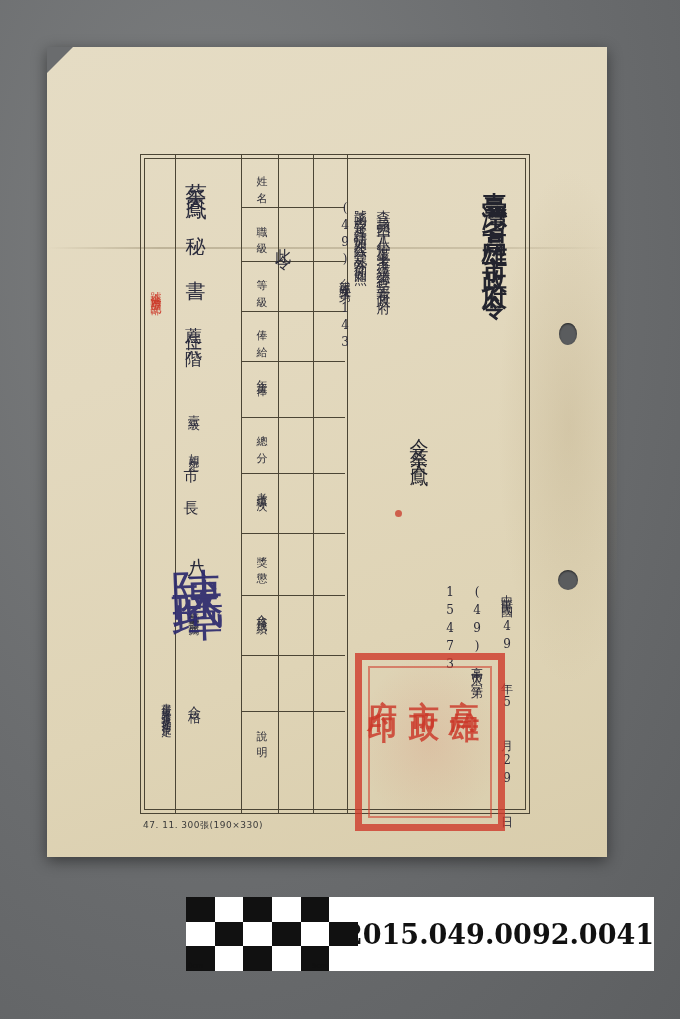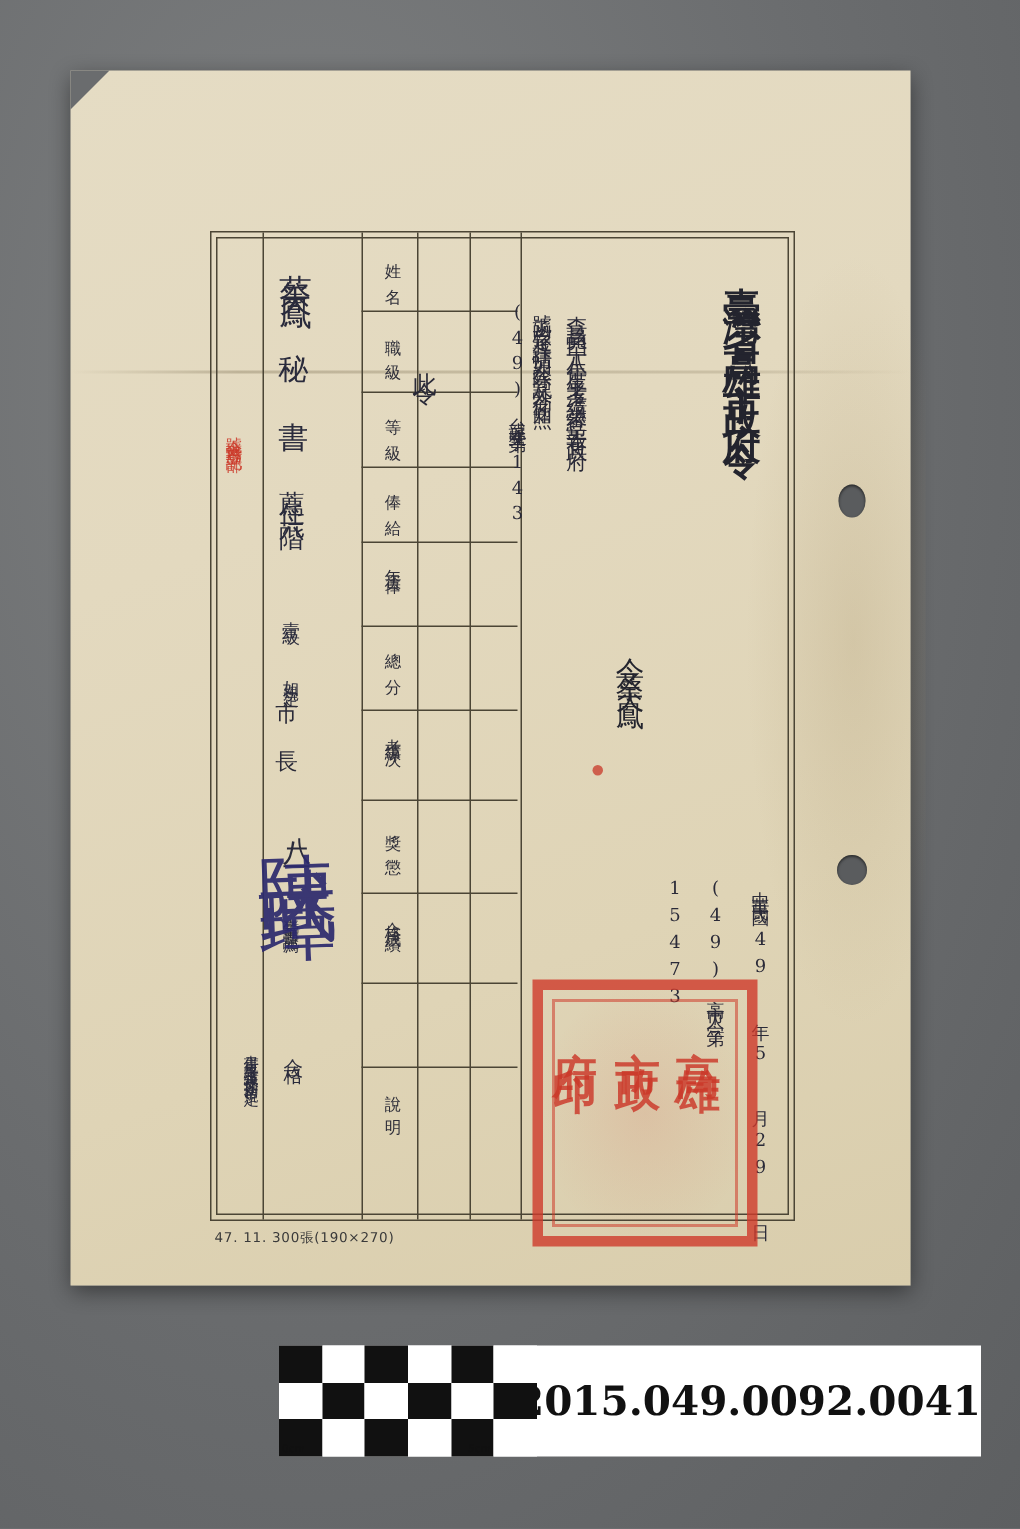--- a/index.html
+++ b/index.html
@@ -416,21 +416,21 @@
     <div class="cellval" style="left:44px; top:290px; font-size:11px; letter-spacing:3px;">如規定</div>
     <div class="cellval" style="left:44px; top:388px; font-size:19px; letter-spacing:8px;">八二</div>
     <div class="cellval" style="left:44px; top:448px; font-size:11px; letter-spacing:3px;">臺等書記薦</div>
     <div class="cellval" style="left:44px; top:540px; font-size:13px; letter-spacing:5px;">合格</div>
     <div class="cellval" style="left:18px; top:540px; font-size:10px; letter-spacing:2px;">書併年終考績月支俸如常規定</div>
 
     <div id="mayor-label">市 長</div>
     <div id="signature">陳武璋</div>
   </div>
 
-  <div id="print-note">47. 11. 300張(190×270)</div>
+  <div id="print-note">47. 11. 300張(190×330)</div>
 </div>
 
 <div id="scalebar">
   <div id="checks">
       <div class="chk" style="left: 0px; top: 0px; width: 28.6667px; height: 24.6667px; background: rgb(17, 17, 17);"></div>
       <div class="chk" style="left: 28.6667px; top: 0px; width: 28.6667px; height: 24.6667px; background: rgb(255, 255, 255);"></div>
       <div class="chk" style="left: 57.3333px; top: 0px; width: 28.6667px; height: 24.6667px; background: rgb(17, 17, 17);"></div>
       <div class="chk" style="left: 86px; top: 0px; width: 28.6667px; height: 24.6667px; background: rgb(255, 255, 255);"></div>
       <div class="chk" style="left: 114.667px; top: 0px; width: 28.6667px; height: 24.6667px; background: rgb(17, 17, 17);"></div>
       <div class="chk" style="left: 143.333px; top: 0px; width: 28.6667px; height: 24.6667px; background: rgb(255, 255, 255);"></div>

